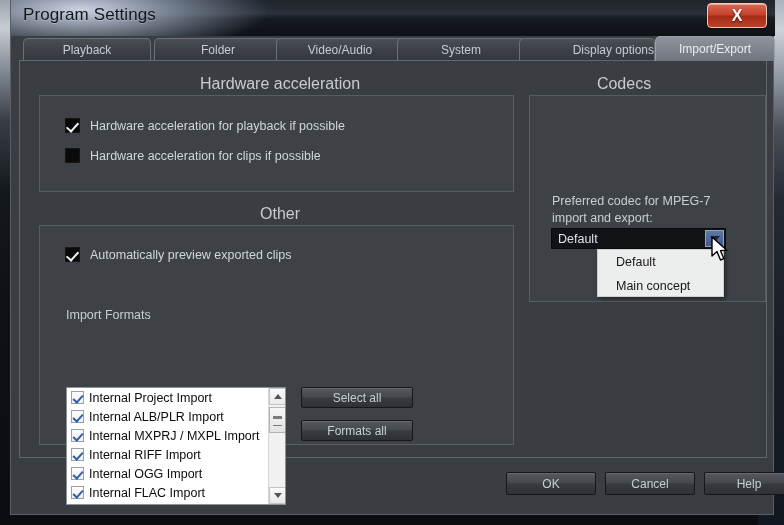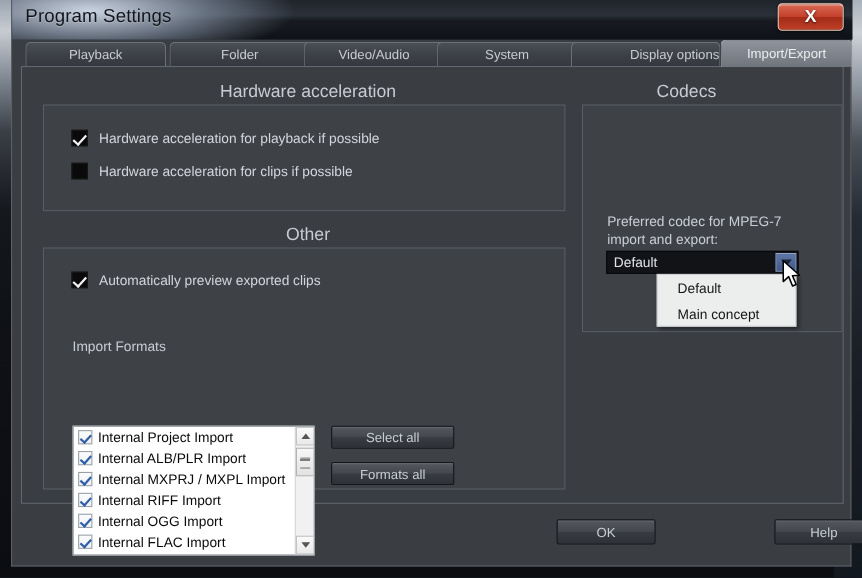--- a/index.html
+++ b/index.html
@@ -406,16 +406,17 @@
         <span>Main concept</span>
       </div>
     </div>
 
   <svg id="cursor" viewBox="0 0 18 26">
     <polygon points="1,1 1,20 6,15.5 9.5,24 12.8,22.6 9.4,14.6 15.8,14.2" fill="#ffffff" stroke="#000000" stroke-width="1.4" stroke-linejoin="round"></polygon>
   </svg>
 
   <div id="footer-area">
     <div class="dbtn" style="left:487px; top:12px; width:90px; height:23px;">OK</div>
+    <div class="dbtn" style="left:586px; top:12px; width:90px; height:23px;">Cancel</div>
     <div class="dbtn" style="left:685px; top:12px; width:90px; height:23px;">Help</div>
   </div>
 
 </div>
 
 </body></html>

